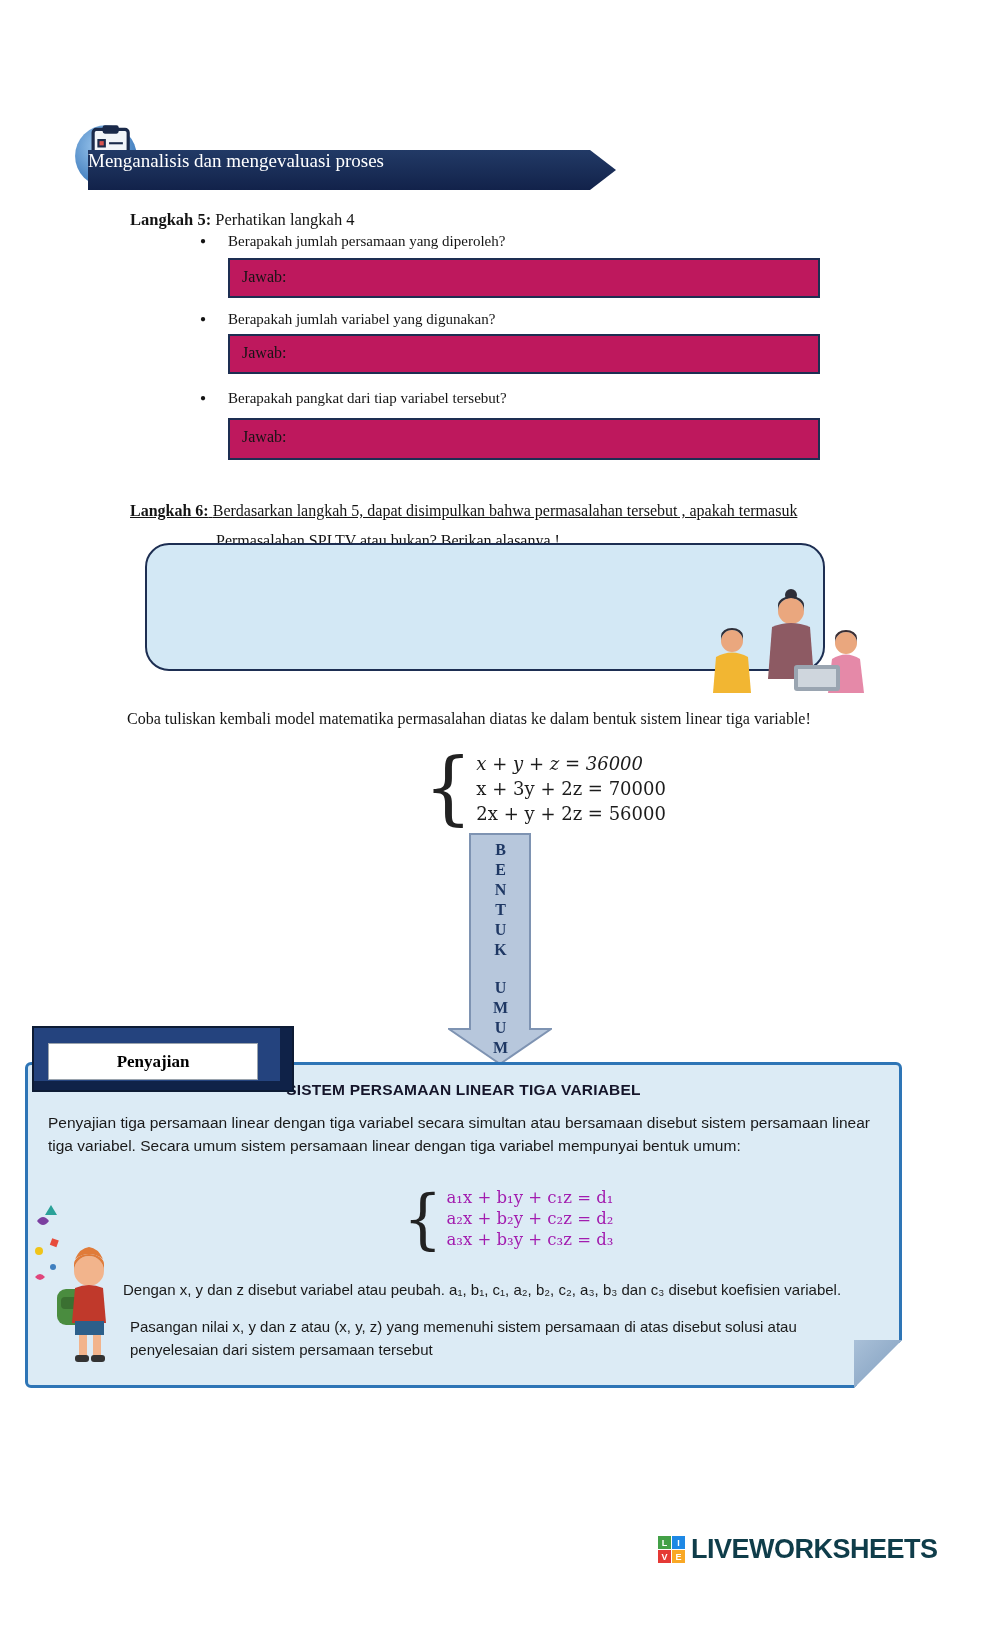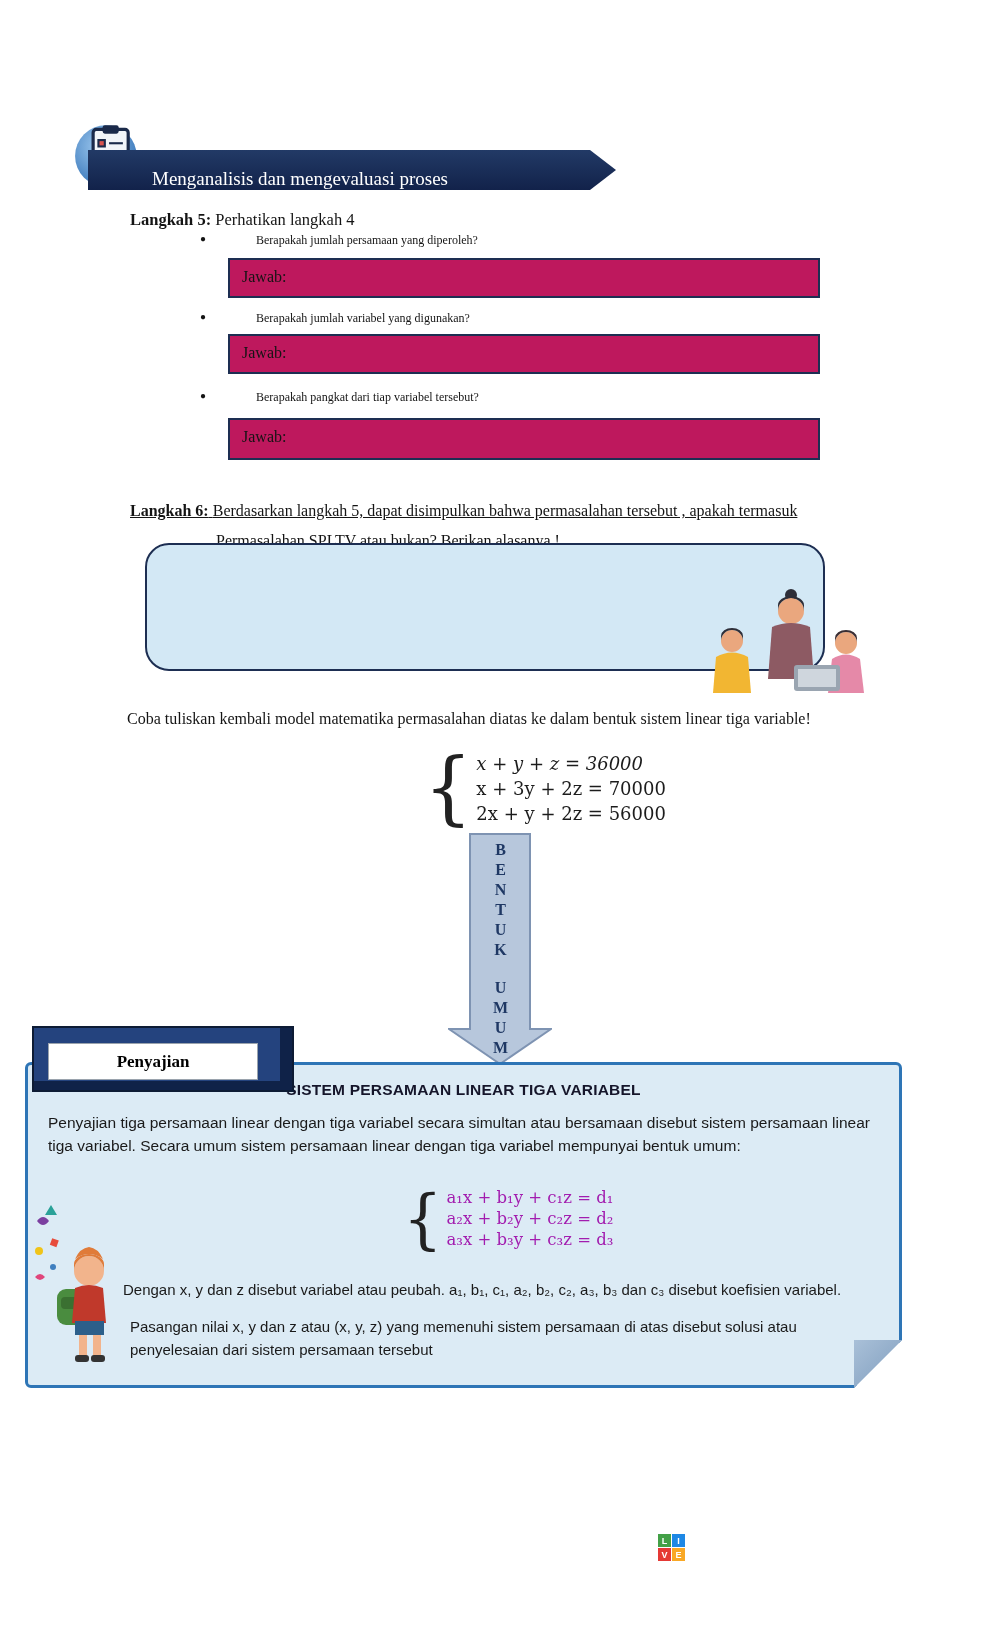--- a/index.html
+++ b/index.html
@@ -8,29 +8,29 @@
     position:relative; width:1000px; height:1643px; margin:0 auto;
     background:#ffffff; overflow:hidden;
     font-family:"Liberation Serif", serif; color:#141414;
   }
 
   
   .banner {
     position:absolute; left:88px; top:150px; width:528px; height:40px;
     background:linear-gradient(180deg,#223a66 0%,#12224a 100%);
     clip-path:polygon(0 0, calc(100% - 26px) 0, 100% 50%, calc(100% - 26px) 100%, 0 100%);
-    display:flex; align-items:flex-end; padding-left:64px;
+    display:flex; align-items:flex-start; 
     color:#ffffff; font-size:19px;
   }
   .header-icon { position:absolute; left:74px; top:122px; width:68px; height:68px; }
 
   
   .step-heading { position:absolute; left:130px; font-size:16.5px; }
   .step-label { font-weight:bold; }
-  .question-row { position:absolute; left:200px; font-size:12px; display:flex; align-items:center;gap:28px; }
+  .question-row { position:absolute; left:200px; font-size:15px; display:flex; align-items:center; }
   .bullet { display:inline-block; width:28px; }
   .bullet::before { content:"●"; font-size:10px; position:relative; top:-2px; }
   .jawab-box {
     position:absolute; left:228px; width:592px; height:40px;
     background:#be185d; border:2px solid #1d2e52;
     font-size:16px; padding:8px 12px; cursor:text;
   }
   .jawab-box.tall { height:42px; }
 
   
@@ -282,15 +282,16 @@
     <div class="fold-flap"></div>
   </div>
 
   <div class="footer">
     <div class="logo-grid">
       <div class="logo-sq sq-l">L</div>
       <div class="logo-sq sq-i">I</div>
       <div class="logo-sq sq-v">V</div>
       <div class="logo-sq sq-e">E</div>
     </div>
+    <div class="brand-text">LIVEWORKSHEETS</div>
   </div>
 
 </div>
 
 </body></html>

